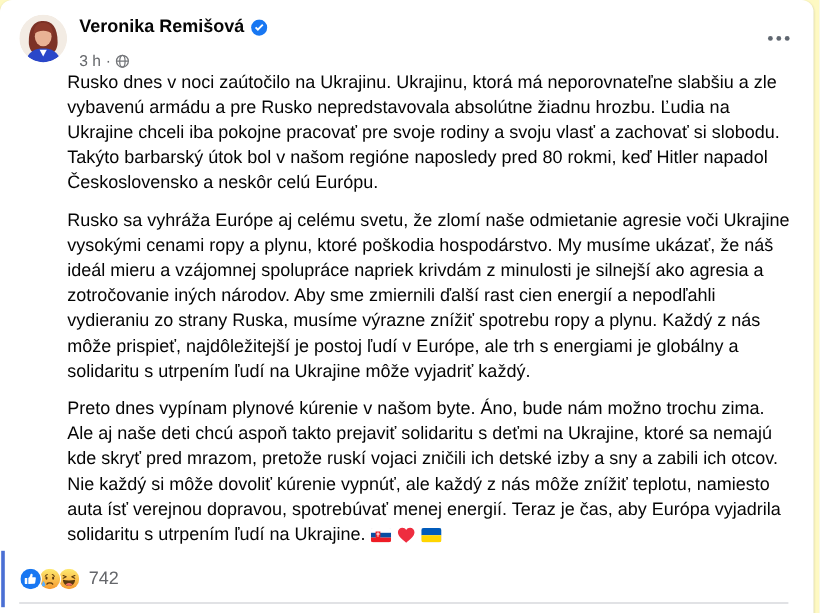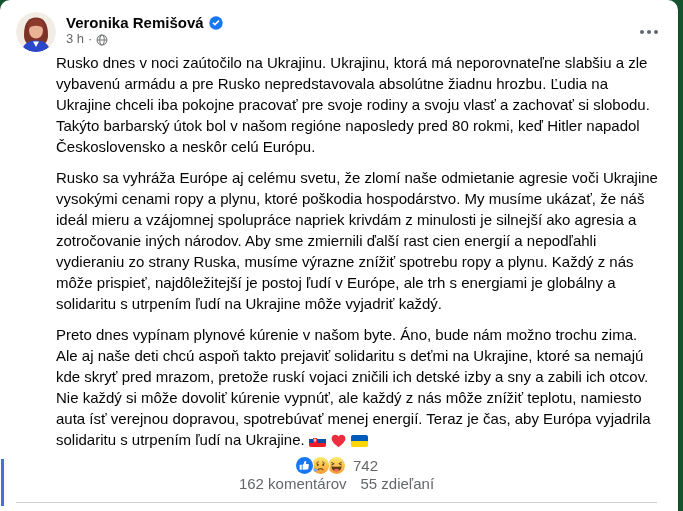--- a/index.html
+++ b/index.html
@@ -2,55 +2,55 @@
 <html><head>
 <meta charset="utf-8">
 <style>
   * { margin: 0; padding: 0; box-sizing: border-box; }
   html, body { width: 683px; height: 511px; }
   body {
     font-family: "Liberation Sans", "DejaVu Sans", sans-serif;
     background: #f0f2f5;
     overflow: hidden;
   }
-  .page { position: relative; width: 683px; height: 511px; background: #14532d; overflow: hidden; }
+  .page { position: relative; width: 683px; height: 511px; background: #fef9c3; overflow: hidden; }
   .card {
     position: absolute; left: 0; top: 0; width: 678px; height: 511px;
     background: #ffffff; border-radius: 10px 10px 0 0;
     box-shadow: 0 1px 2px rgba(0,0,0,.18);
     overflow: hidden;
   }
   
   .header { display: flex; align-items: flex-start; padding: 12px 16px 0 16px; }
   .avatar { width: 40px; height: 40px; border-radius: 50%; overflow: hidden; flex: 0 0 40px; cursor: pointer; }
   .avatar svg { display: block; }
   .header-text { margin-left: 10px; flex: 1; }
   .name-row { display: flex; align-items: center; gap: 5px; margin-top: 2px; }
   .author { font-size: 15px; font-weight: 700; color: #050505; cursor: pointer; }
   .verified { width: 14px; height: 14px; display: inline-flex; }
-  .meta-row { display: flex; align-items: flex-end; gap: 4px; margin-top: 0; color: #65676b; font-size: 13px; }
+  .meta-row { display: flex; align-items: center; gap: 4px; margin-top: 12px; color: #65676b; font-size: 13px; }
   .globe { width: 12px; height: 12px; display: inline-flex; opacity: .9; }
   .more { display: flex; gap: 3px; padding: 10px 4px; margin-top: 8px; cursor: pointer; border-radius: 50%; }
   .more i { width: 4px; height: 4px; border-radius: 50%; background: #606770; }
   
   .content { padding: 0 16px; color: #050505; }
   .headline {
     font-size: 14.5px; letter-spacing: -0.3px; white-space: nowrap;
     margin: 9px 0 10px 0; line-height: 21px; font-weight: 400;
   }
   .para { font-size: 15px; line-height: 21px; margin-bottom: 10px; font-weight: 400; margin-left: 40px; }
   .flags { display: inline-flex; align-items: center; gap: 5px; margin-left: 4px; vertical-align: -2px; }
   .flag { width: 17px; height: 12px; border-radius: 2px; overflow: hidden; display: inline-block; box-shadow: inset 0 0 0 .5px rgba(0,0,0,.12); }
   .flag svg, .heart svg { display: block; }
   .heart { width: 15px; height: 14px; display: inline-block; }
   
   .engagement {
     position: absolute; left: 16px; right: 21px; bottom: 19px;
     display: flex; align-items: center; justify-content: space-between;
-    color: #65676b; font-size: 15px; flex-direction: column;
+    color: #65676b; font-size: 15px;
   }
   .reactions { display: flex; align-items: center; cursor: pointer; }
   .rx { width: 19px; height: 19px; border-radius: 50%; border: 1.5px solid #fff; display: inline-flex; }
   .rx + .rx { margin-left: -3px; }
   .rx svg { width: 100%; height: 100%; display: block; }
   .rx-count { margin-left: 7px; }
   .counts { display: flex; gap: 14px; }
   .counts span { cursor: pointer; }
   .divider { position: absolute; left: 16px; right: 21px; bottom: 8px; border-top: 1px solid #ced0d4; }
   .edge-artifact { position: absolute; left: 1px; bottom: 5px; width: 3px; height: 47px; background: #4a6fd4; }
@@ -170,23 +170,19 @@
               </defs>
             <circle cx="8" cy="8" r="8" fill="url(#hahag)"></circle>
             <path d="M3.4 5.3l2.4 1-2.3 1.1" stroke="#5c3a0d" stroke-width=".9" fill="none" stroke-linecap="round" stroke-linejoin="round"></path>
             <path d="M12.6 5.3l-2.4 1 2.3 1.1" stroke="#5c3a0d" stroke-width=".9" fill="none" stroke-linecap="round" stroke-linejoin="round"></path>
             <path d="M3.2 8.6c.1 2.9 2.1 4.8 4.8 4.8s4.7-1.9 4.8-4.8c-3.2.8-6.4.8-9.6 0z" fill="#5c3a0d"></path>
             <path d="M5.2 12.6c.8.6 1.8.9 2.8.9s2-.3 2.8-.9c-.6-1-1.7-1.5-2.8-1.5s-2.2.5-2.8 1.5z" fill="#ef6b5f"></path>
           </svg>
         </span>
         <span class="rx-count">742</span>
       </div>
-      <div class="counts">
-        <span>162 komentárov</span>
-        <span>55 zdieľaní</span>
-      </div>
     </div>
 
     <div class="divider"></div>
   </div>
 
   <div class="edge-artifact"></div>
 </div>
 
 </body></html>

